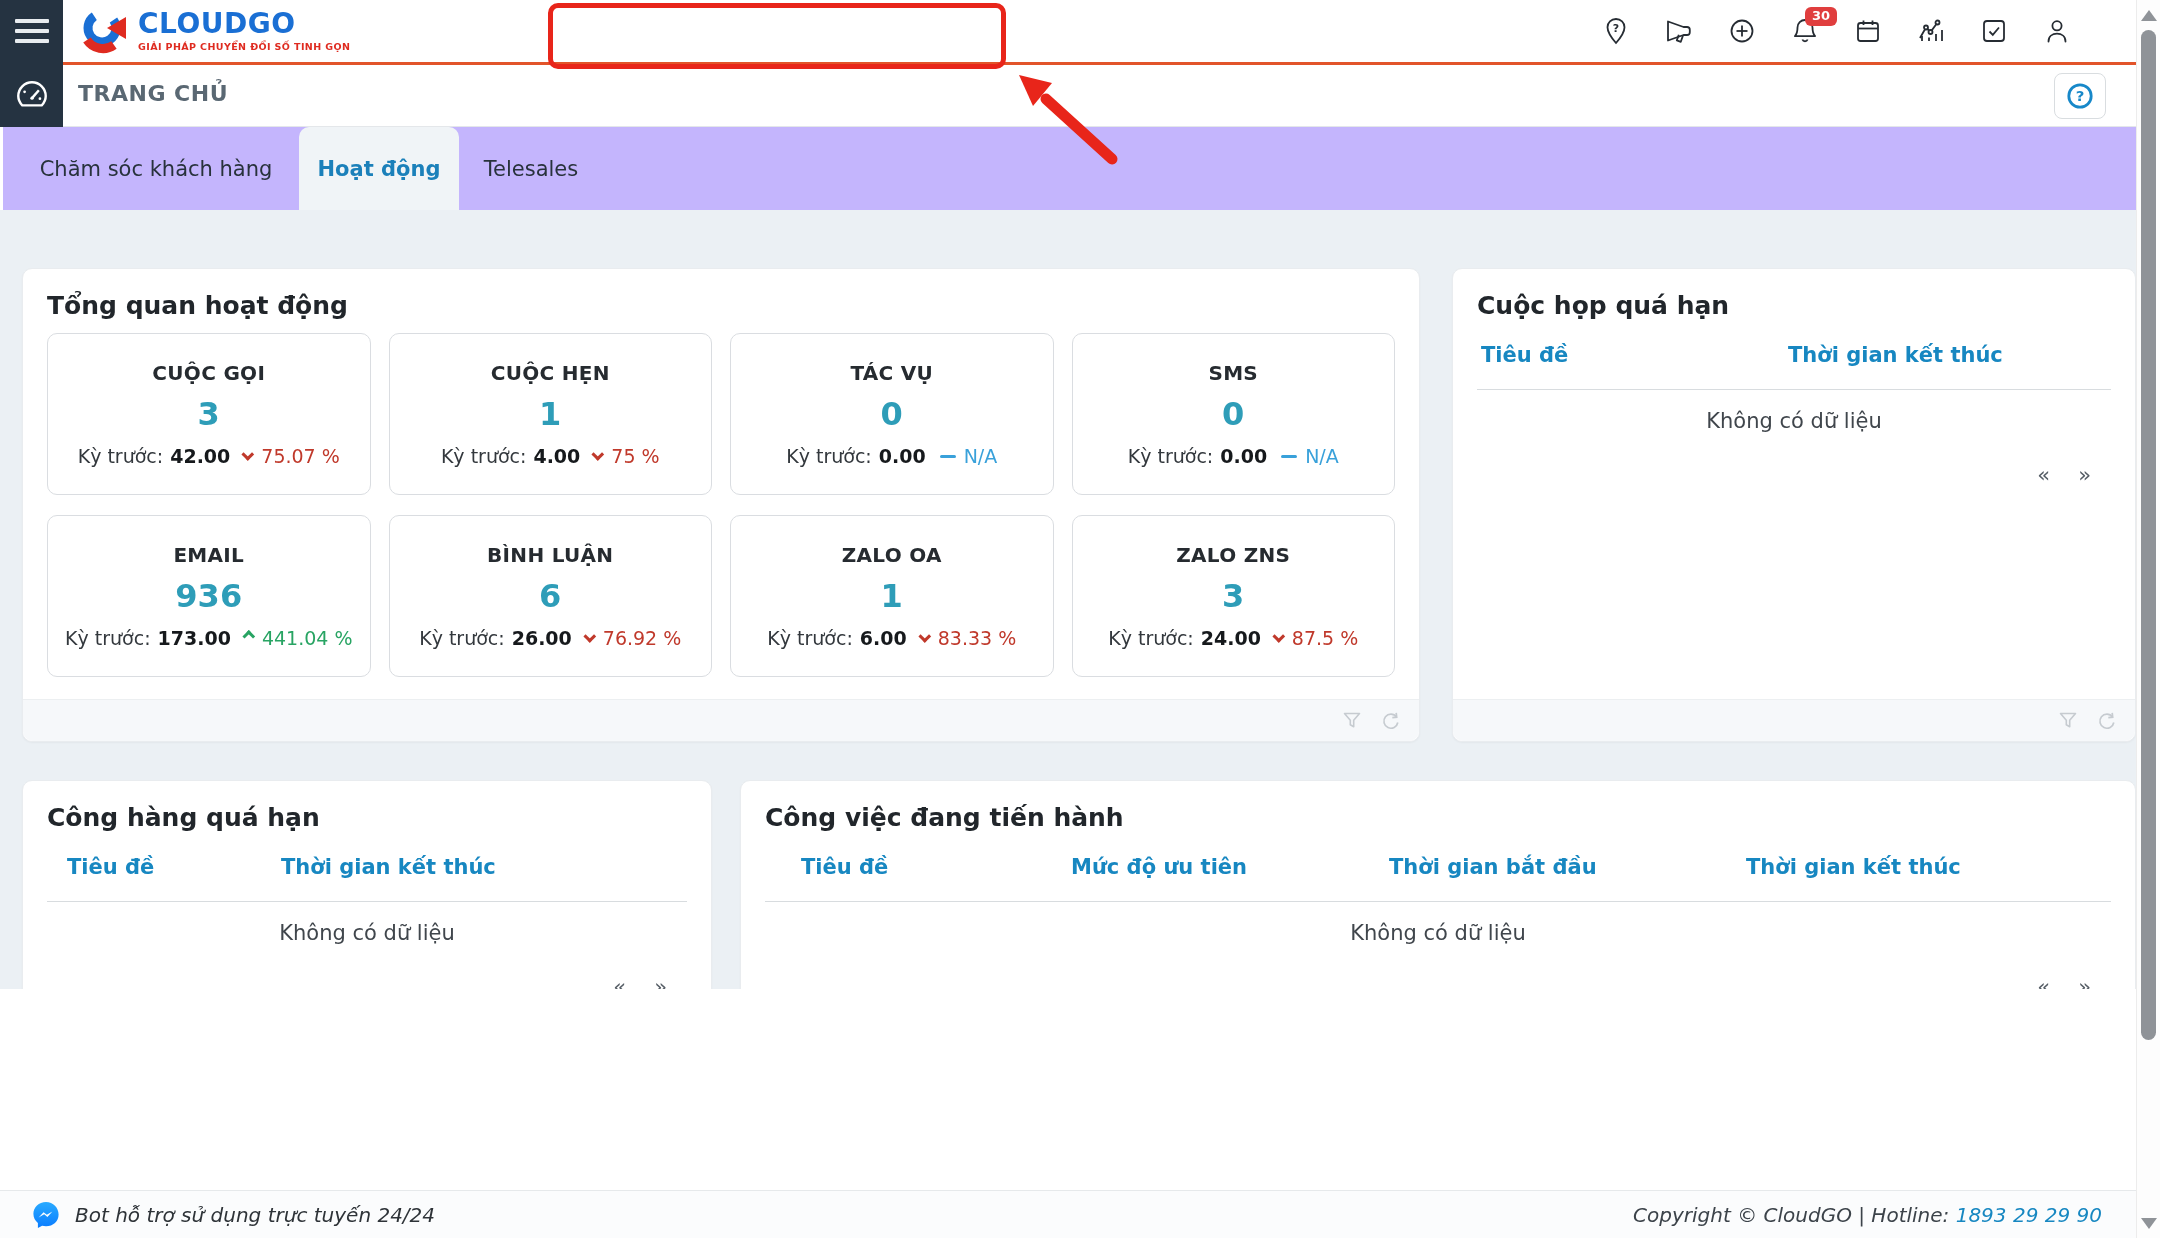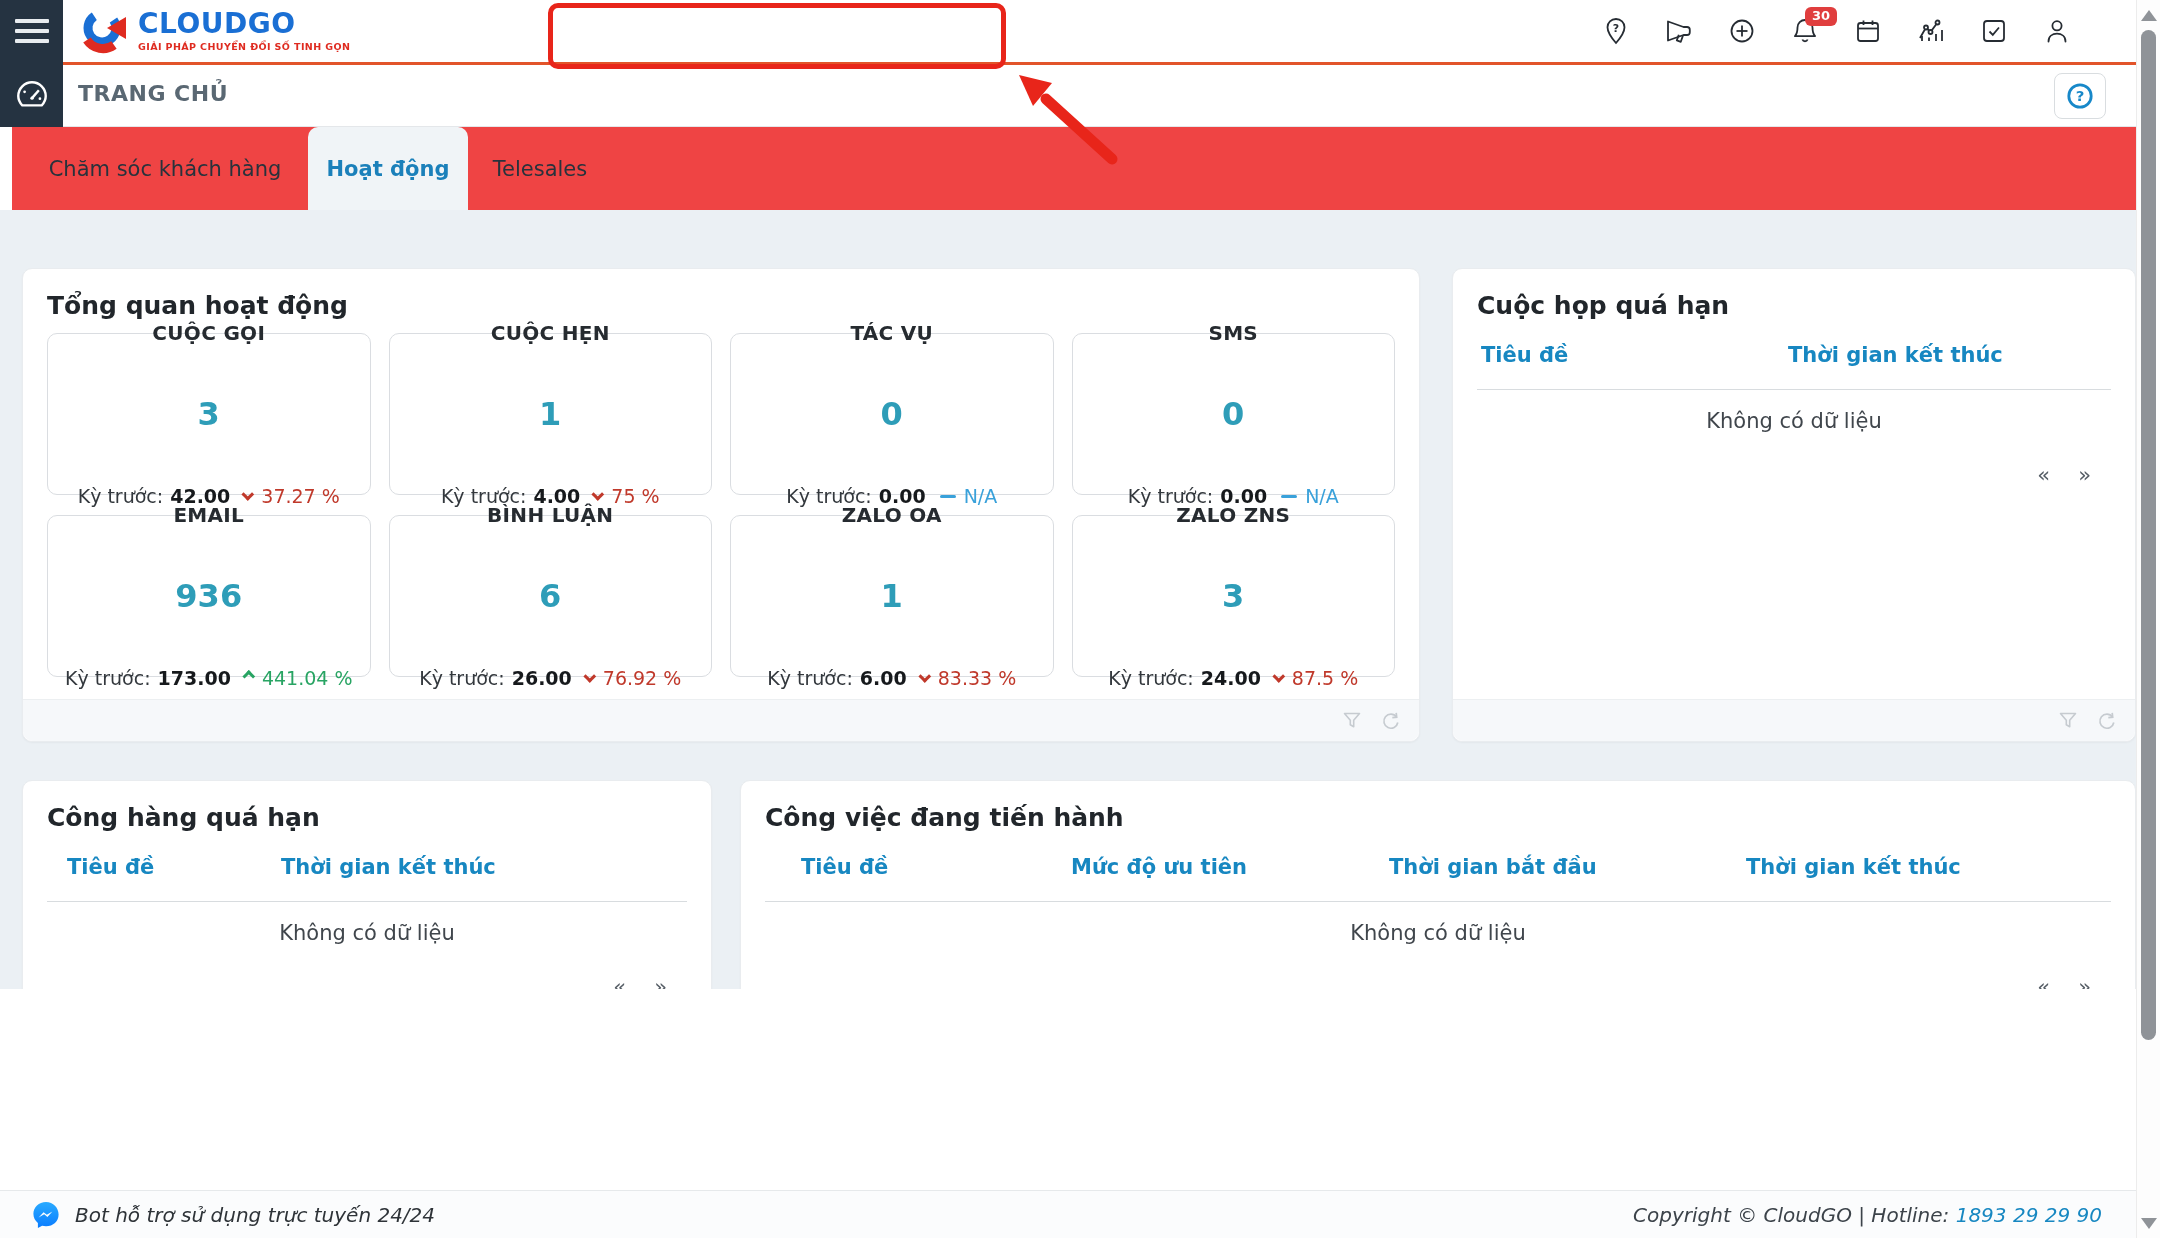--- a/index.html
+++ b/index.html
@@ -39,41 +39,41 @@
   .badge { position:absolute; top:-9px; right:-17px; background:#e03e3e; color:#fff; font-size:13px; font-weight:bold;
            padding:2px 7px; border-radius:6px; line-height:1.15; }
 
   
   .subheader { position:absolute; top:65px; left:0; right:24px; height:62px; background:#fff; border-bottom:1px solid #e4e7ea; z-index:2; }
   .page-title { position:absolute; left:78px; top:16px; font-size:22px; font-weight:600; color:#5a6873; letter-spacing:0.5px; }
   .help-btn { position:absolute; right:30px; top:8px; width:52px; height:46px; background:#fff; border:1px solid #d9dde0;
               border-radius:8px; display:flex; align-items:center; justify-content:center; cursor:pointer; }
 
   
-  .tabbar { position:absolute; top:127px; left:12px; right:24px; height:83px; background:#ef4444; z-index:1; }
+  .tabbar { position:absolute; top:127px; left:3px; right:24px; height:83px; background:#c4b5fd; z-index:1; }
   .tab { position:absolute; top:0; height:83px; display:flex; align-items:center; justify-content:center;
          font-size:21px; color:#28323c; cursor:pointer; white-space:nowrap; }
   .tab.t1 { left:40px; width:226px; }
   .tab.t2 { left:296px; width:160px; background:#f0f4f7; border-radius:10px 10px 0 0; color:#1b80ba; font-weight:600; }
   .tab.t3 { left:482px; width:92px; }
 
   
   .main { position:absolute; top:210px; left:0; right:24px; height:779px; background:#ebf0f4; overflow:hidden; }
   .card { position:absolute; background:#fff; border:1px solid #e9ecef; border-radius:10px; box-shadow:0 1px 2px rgba(0,0,0,0.04); }
   .card-title { position:absolute; left:24px; top:22px; font-size:25px; font-weight:600; color:#21262b; }
 
   #card-overview { left:22px; top:58px; width:1398px; height:474px; }
   #card-meetings { left:1452px; top:58px; width:684px; height:474px; }
   #card-tasks-overdue { left:22px; top:570px; width:690px; height:412px; }
   #card-tasks-progress { left:740px; top:570px; width:1396px; height:400px; }
 
   .tiles-grid { position:absolute; left:24px; right:24px; top:64px; display:grid;
                 grid-template-columns:repeat(4,1fr); grid-auto-rows:162px; gap:20px 18px; }
   .tile { border:1px solid #dadde1; border-radius:10px; background:#fff; display:flex; flex-direction:column;
-          align-items:center; justify-content:center; text-align:center;gap:40px; }
+          align-items:center; justify-content:center; text-align:center; }
   .tile-label { font-size:20px; font-weight:700; color:#262b30; letter-spacing:0.3px; }
   .tile-value { font-size:32px; font-weight:700; color:#2e9db8; margin:10px 0 12px; }
   .tile-prev { font-size:19px; color:#33383d; display:flex; align-items:center; }
   .tile-prev b { color:#16191c; margin-left:7px; }
   .delta { display:inline-flex; align-items:center; gap:8px; margin-left:14px; font-size:19px; }
   .delta .chev { display:inline-block; width:9px; height:9px; border-left:3px solid; border-bottom:3px solid; }
   .delta[data-trend="down"] { color:#c0392b; }
   .delta[data-trend="down"] .chev { transform:rotate(-45deg) translate(1px,-2px); }
   .delta[data-trend="up"] { color:#28a463; }
   .delta[data-trend="up"] .chev { transform:rotate(135deg) translate(-1px,2px); }
@@ -234,21 +234,21 @@
       <div class="tiles-grid">
 
         <div class="tile">
           <div class="tile-label">CUỘC GỌI</div>
           <div class="tile-value">3</div>
           <div class="tile-prev">
             <span>Kỳ trước:</span>
             <b>42.00</b>
             <span class="delta" data-trend="down">
               <i class="chev"></i>
-              <span>37.27 %</span>
+              <span>75.07 %</span>
             </span>
           </div>
         </div>
 
         <div class="tile">
           <div class="tile-label">CUỘC HẸN</div>
           <div class="tile-value">1</div>
           <div class="tile-prev">
             <span>Kỳ trước:</span>
             <b>4.00</b>

